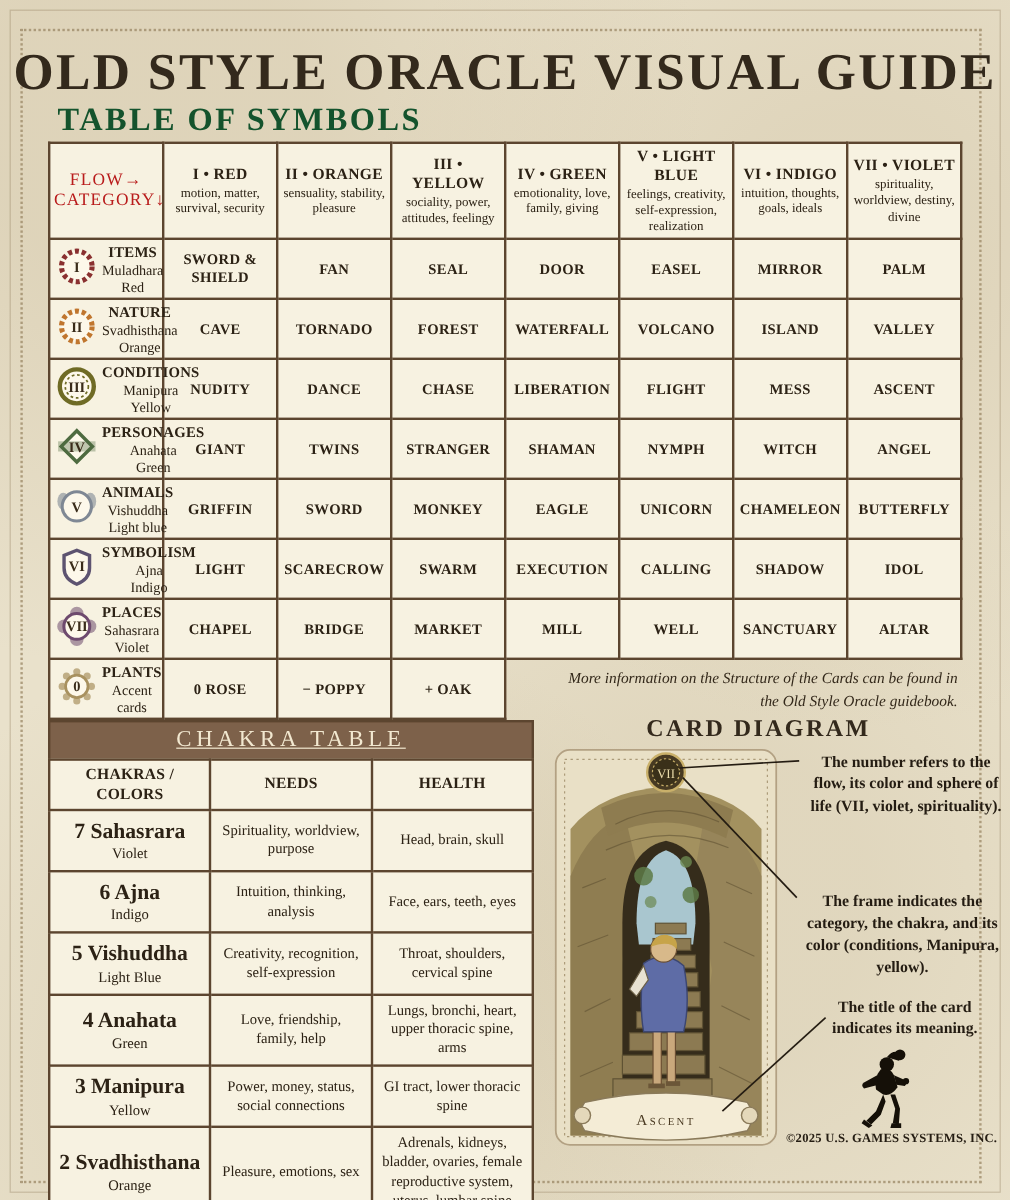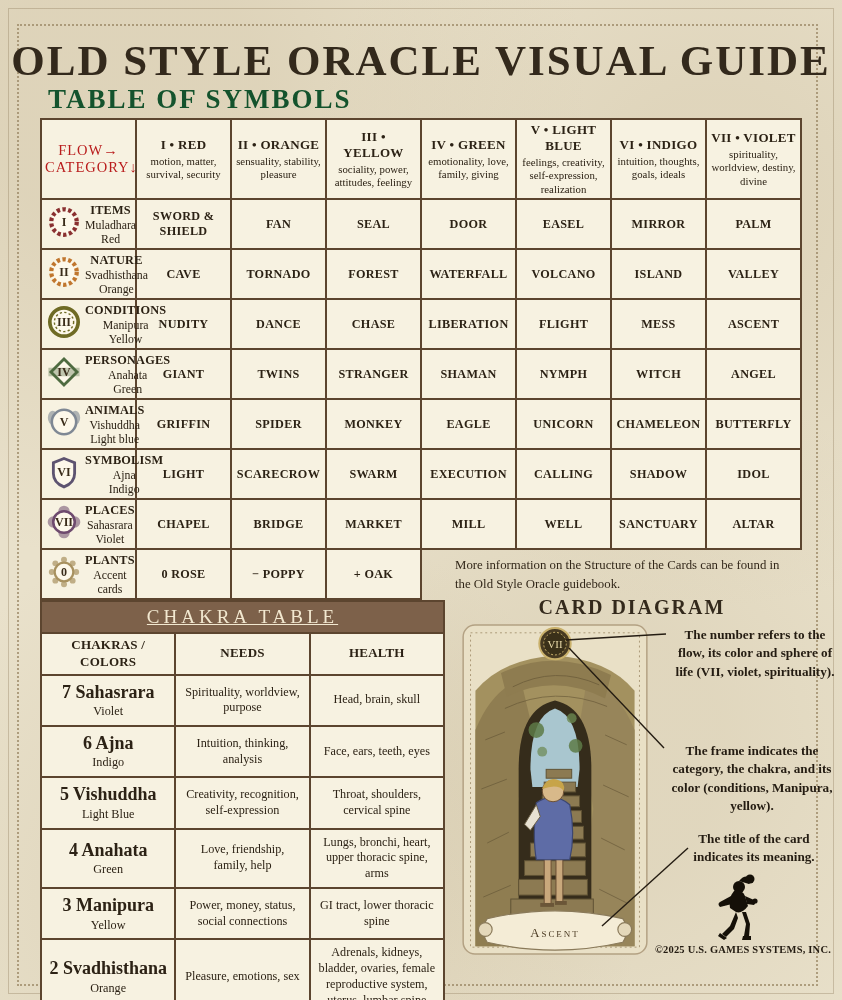--- a/index.html
+++ b/index.html
@@ -31,21 +31,21 @@
   #symbols-table tr.hdr td{height:73px;}
   #symbols-table tr.sym-row td{height:44px;}
   .col-name{font-weight:bold;font-size:13px;letter-spacing:.3px;}
   .col-keywords{font-size:10.8px;line-height:1.25;margin-top:2px;}
   .row-head{display:flex;align-items:center;gap:4px;padding:0 2px;}
   .row-head svg{flex:0 0 34px;}
   .row-head-text{flex:1;text-align:center;line-height:1.2;}
   .row-category{font-weight:bold;font-size:12.3px;letter-spacing:.2px;}
   .row-chakra,.row-color{font-size:11.8px;}
   .sym-cell-label{font-weight:bold;font-size:12.2px;letter-spacing:.3px;}
-  .note{font-size:12.8px;line-height:1.45;color:#33281a;text-align:left;padding-left:30px;}
+  .note{font-style:italic;font-size:12.8px;line-height:1.45;color:#33281a;text-align:right;padding-left:30px;}
 
   
   #chakra-wrap{position:absolute;left:40px;top:600px;width:405px;}
   .chakra-titlebar{background:#7d614a;color:#f2e8d0;text-align:center;font-size:19px;
     letter-spacing:4px;height:30px;line-height:30px;border:2px solid #5c452f;border-bottom:none;text-decoration:underline;}
   #chakra-table{width:100%;border-collapse:collapse;table-layout:fixed;}
   #chakra-table td{border:2px solid #5c452f;background:#f7f2e1;text-align:center;vertical-align:middle;
     padding:5px 6px;font-size:12.2px;line-height:1.3;}
   #chakra-table tr.hdr td{font-weight:bold;font-size:13px;padding:3px 2px;letter-spacing:.2px;}
   .chakra-name{font-weight:bold;font-size:18px;}
@@ -269,21 +269,21 @@
               <div class="row-category">ANIMALS</div>
               <div class="row-chakra">Vishuddha</div>
               <div class="row-color">Light blue</div>
             </div>
           </div>
         </td>
         <td>
           <div class="sym-cell-label">GRIFFIN</div>
         </td>
         <td>
-          <div class="sym-cell-label">SPIDER</div>
+          <div class="sym-cell-label">SWORD</div>
         </td>
         <td>
           <div class="sym-cell-label">MONKEY</div>
         </td>
         <td>
           <div class="sym-cell-label">EAGLE</div>
         </td>
         <td>
           <div class="sym-cell-label">UNICORN</div>
         </td>

